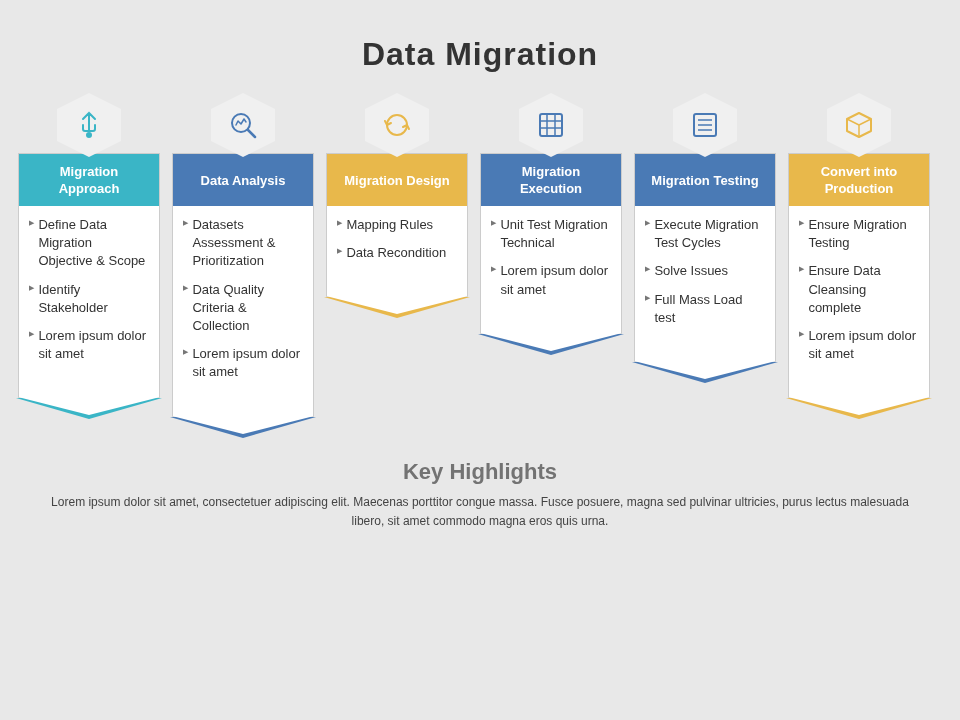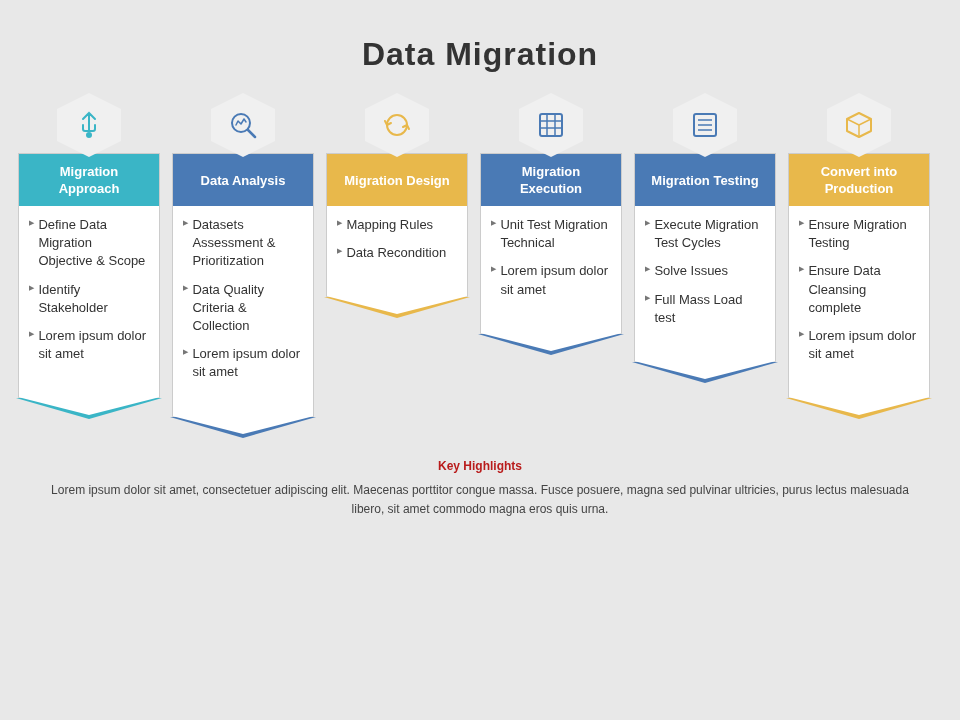--- a/index.html
+++ b/index.html
@@ -145,23 +145,23 @@
     }
 
     .key-highlights-section {
       margin-top: 42px;
       padding: 0 40px;
       text-align: center;
       width: 100%;
     }
 
     .key-highlights-title {
-      font-size: 12px;
+      font-size: 22px;
       font-weight: bold;
-      color: #b91c1c;
+      color: #737373;
       margin-bottom: 8px;
     }
 
     .key-highlights-text {
       font-size: 12px;
       color: #444;
       line-height: 1.6;
       text-align: center;
     }
   </style>

